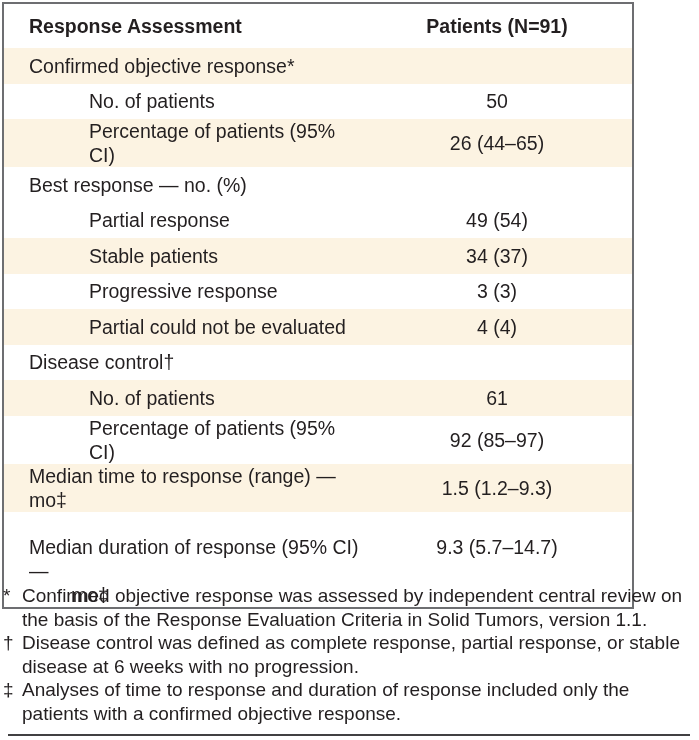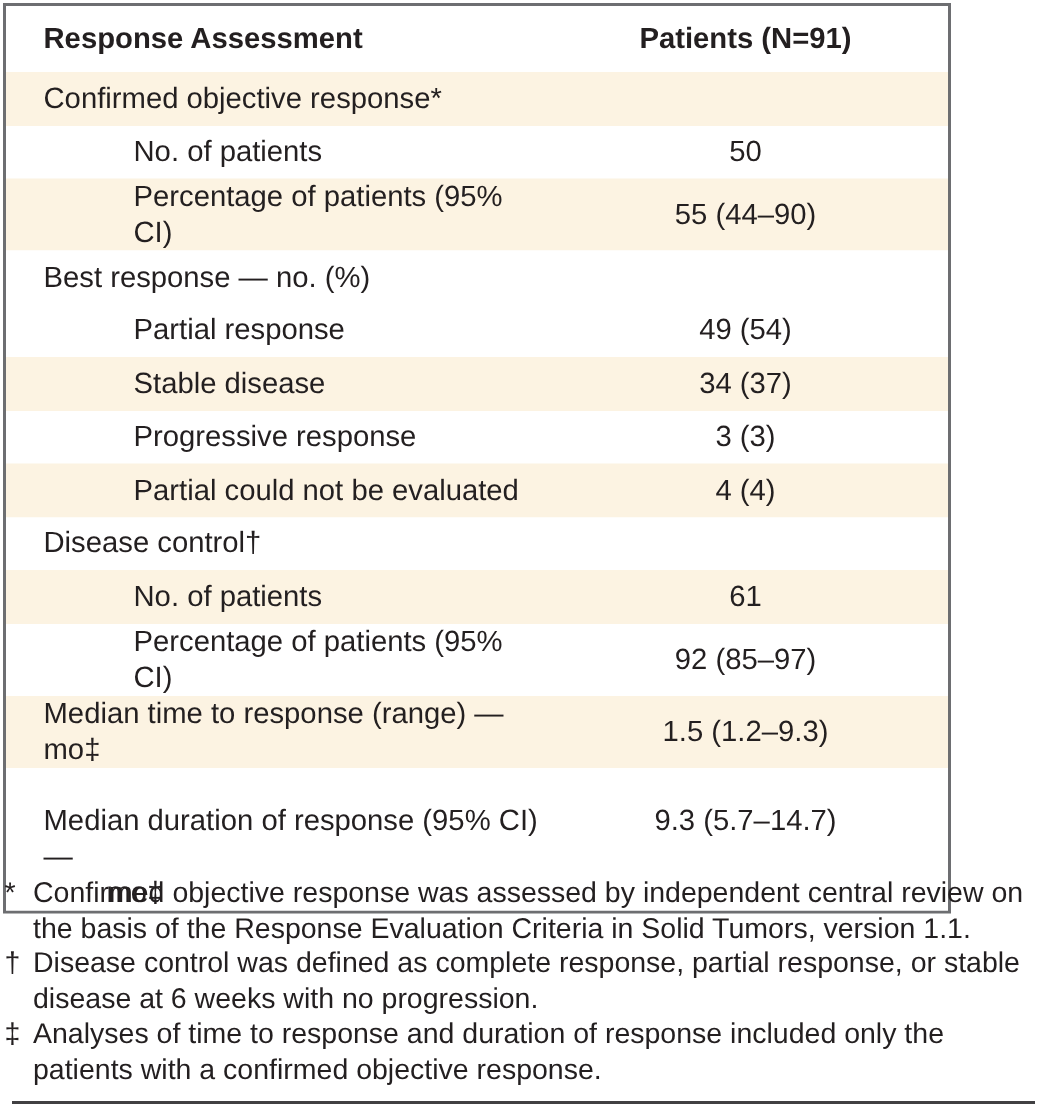--- a/index.html
+++ b/index.html
@@ -57,32 +57,32 @@
         <div class="row cream">
           <div class="label">Confirmed objective response*</div>
           <div class="value"></div>
         </div>
         <div class="row white indent">
           <div class="label">No. of patients</div>
           <div class="value">50</div>
         </div>
         <div class="row cream indent">
           <div class="label">Percentage of patients (95% CI)</div>
-          <div class="value">55 (44–90)</div>
+          <div class="value">26 (44–65)</div>
         </div>
         <div class="row white">
           <div class="label">Best response — no. (%)</div>
           <div class="value"></div>
         </div>
         <div class="row white indent">
           <div class="label">Partial response</div>
           <div class="value">49 (54)</div>
         </div>
         <div class="row cream indent">
-          <div class="label">Stable disease</div>
+          <div class="label">Stable patients</div>
           <div class="value">34 (37)</div>
         </div>
         <div class="row white indent">
           <div class="label">Progressive response</div>
           <div class="value">3 (3)</div>
         </div>
         <div class="row cream indent">
           <div class="label">Partial could not be evaluated</div>
           <div class="value">4 (4)</div>
         </div>

